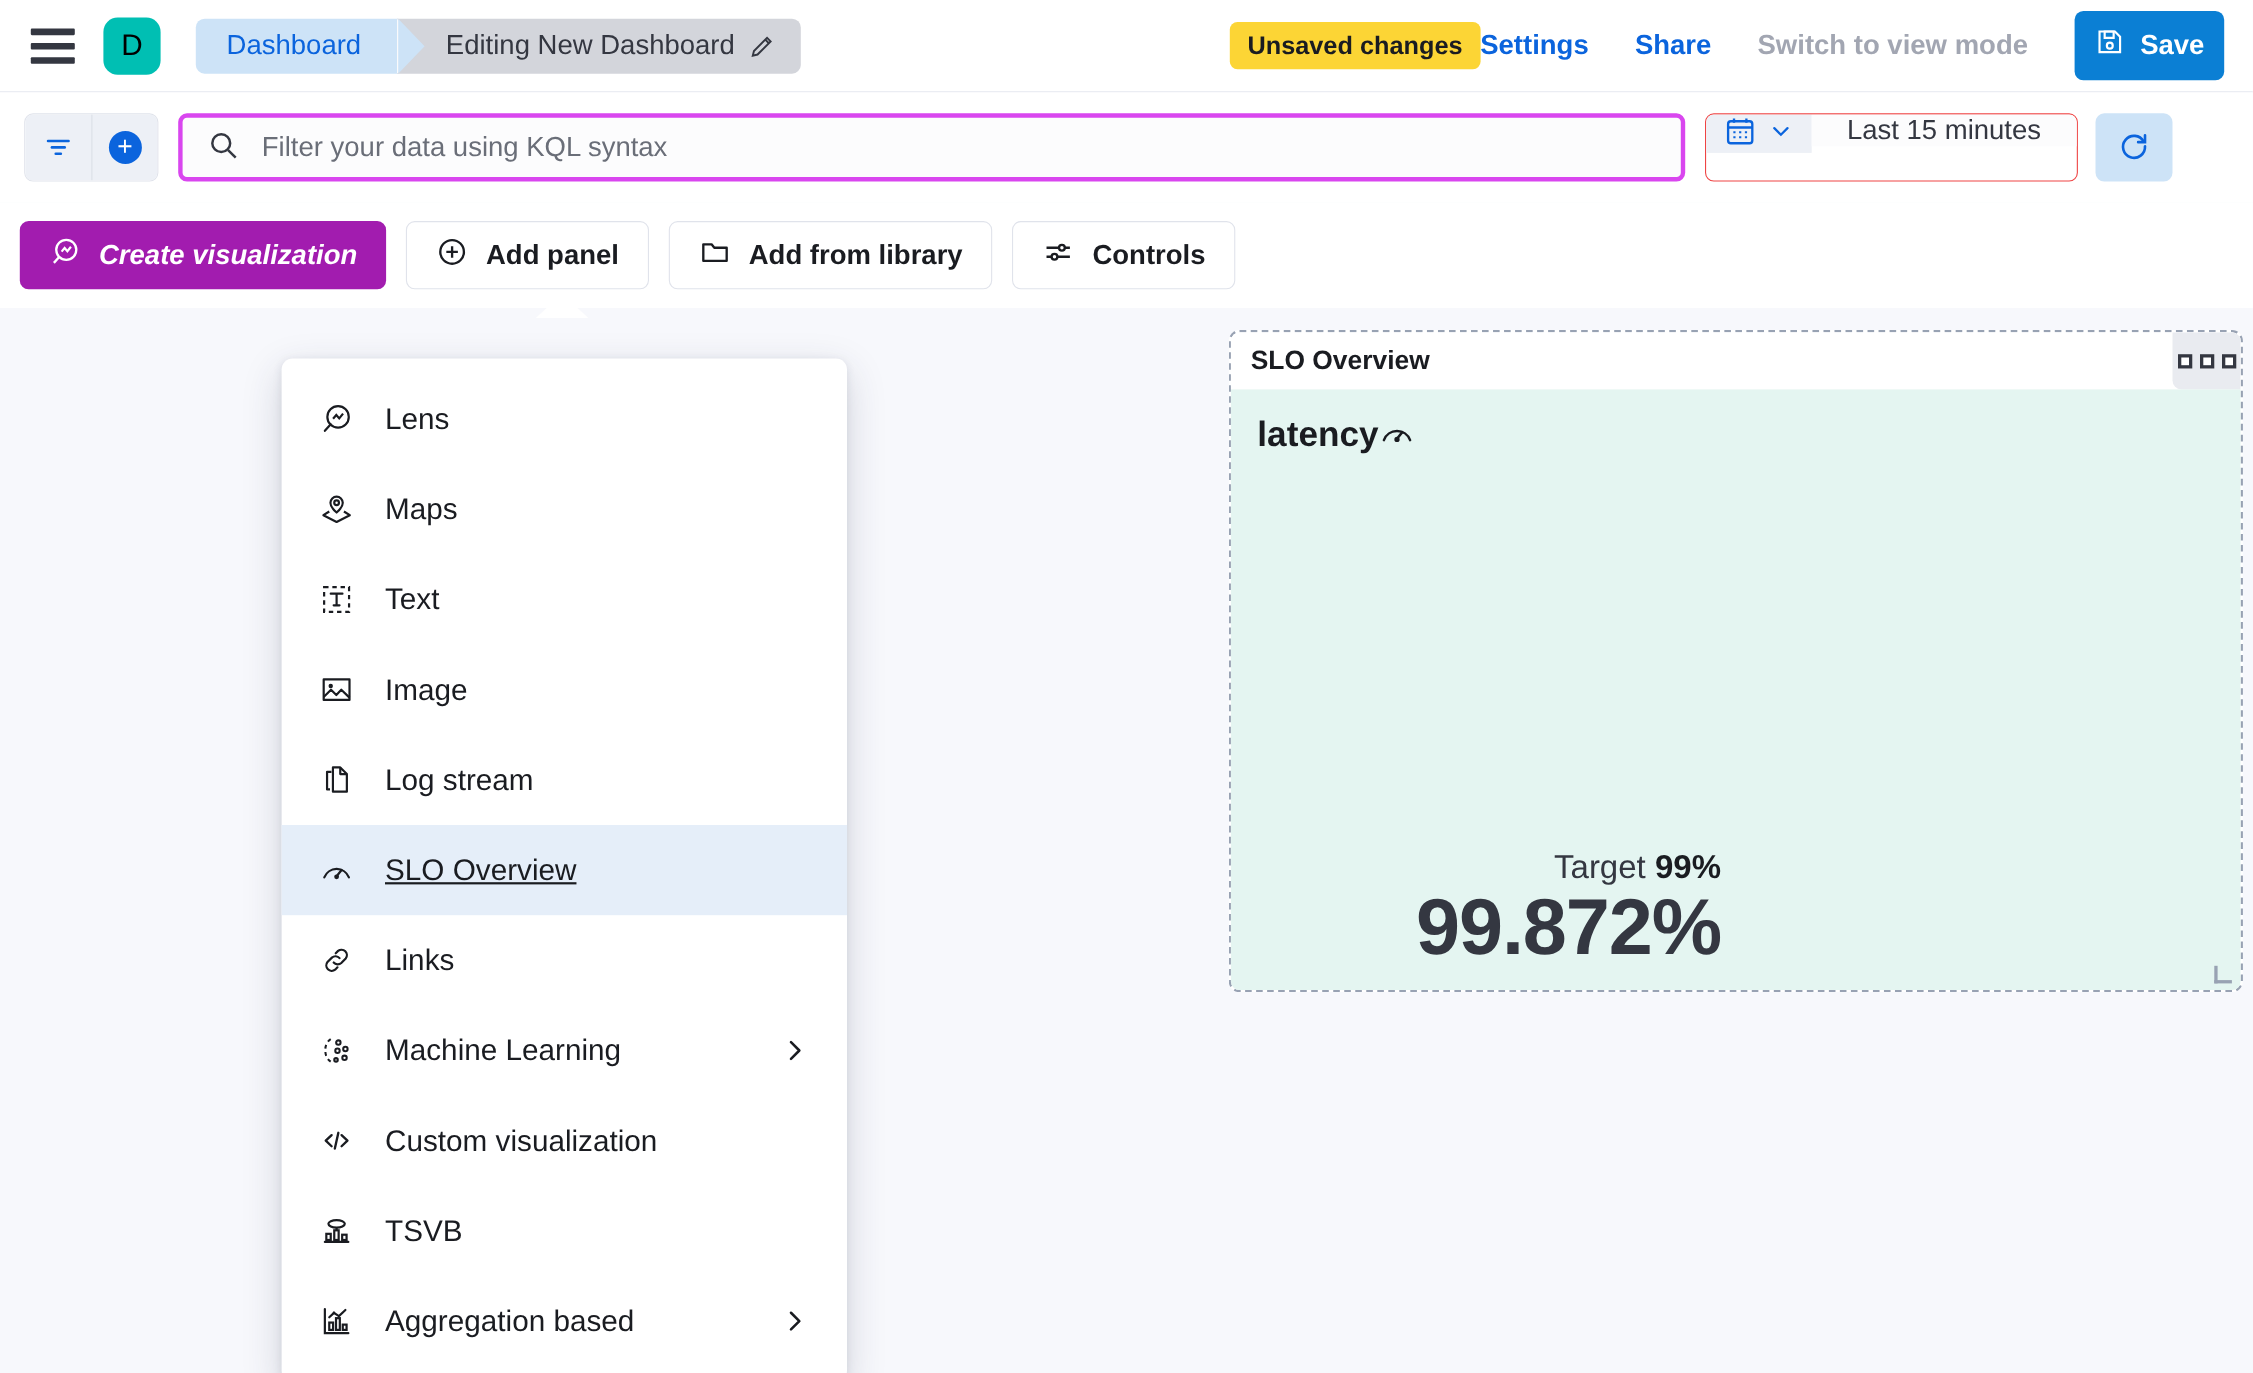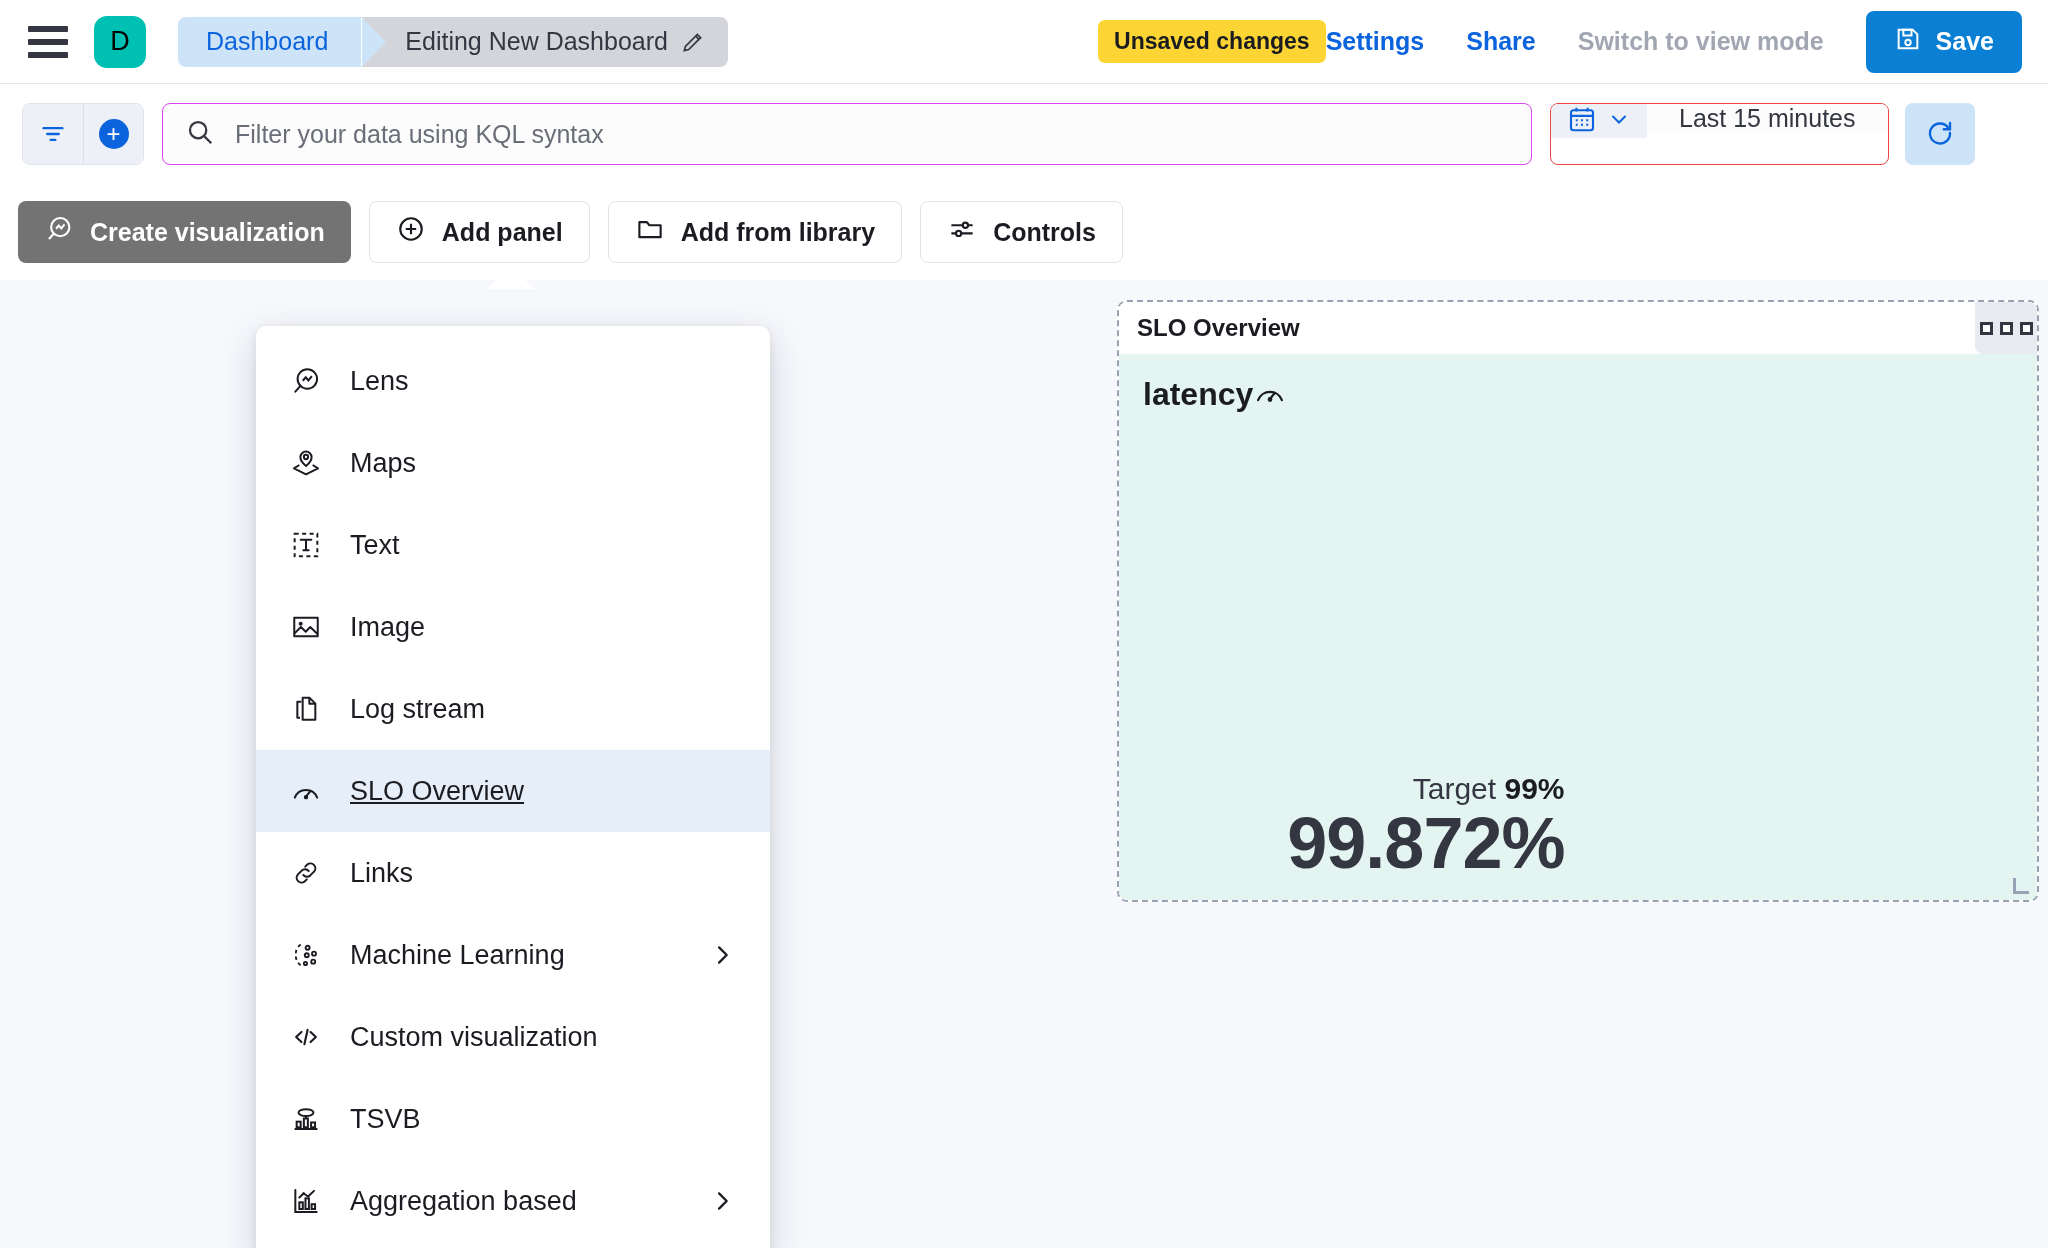--- a/index.html
+++ b/index.html
@@ -54,21 +54,21 @@
 
   .hdr-right { margin-left: auto; display: flex; align-items: center; gap: 0; padding-right: 26px; }
   .unsaved-badge {
     background: #FCD535; color: #1a1c21; font-size: 23px; font-weight: 700;
     padding: 8px 16px; border-radius: 7px; white-space:nowrap;
   }
   .hdr-link { font-size: 25px; color: #0B64DD; font-weight: 700; margin-right: 42px; white-space:nowrap; }
   .hdr-link.muted { color: #A2A6B2; }
   .save-btn {
     background: #0B7FD4; color:#fff; font-size: 25px; font-weight:700;
-    border-radius: 8px; padding: 14px 28px; display:flex; align-items:center; gap:14px;
+    border-radius: 8px; padding: 14px 18px; display:flex; align-items:center; gap:14px;
     border:none; cursor:pointer; white-space:nowrap;
   }
 
   
   .queryrow {
     position:absolute; top: 84px; left:0; width: 2048px; height: 100px;
     background: #FFFFFF; display:flex; align-items:center; padding: 0 22px;
   }
   .filter-group {
     display:flex; height: 62px; border-radius: 8px; overflow:hidden;
@@ -77,21 +77,21 @@
   .filter-btn {
     width: 60px; background:#EDF0F6; display:flex; align-items:center; justify-content:center;
     cursor:pointer;
   }
   .filter-btn + .filter-btn { border-left: 1px solid #DADEE7; }
   .plus-circle {
     width: 30px; height:30px; border-radius:50%; background:#0B64DD; color:#fff;
     display:flex;align-items:center;justify-content:center; font-size:24px; line-height:1; font-weight:400;
   }
   .kqlbar {
-    flex:1; margin-left:18px; height: 62px; background:#FCFCFD; border:1px solid #d946ef;
+    flex:1; margin-left:18px; height: 62px; background:#FCFCFD; border:4px solid #d946ef;
     border-radius: 8px; display:flex; align-items:center; padding: 0 22px; gap:20px;
     max-width: 1370px;
   }
   .kqlbar input {
     flex:1; border:none; outline:none; background:transparent;
     font-family:"Liberation Sans", sans-serif; font-size:25px; color:#343741;
   }
   .kqlbar input::placeholder { color:#6A6E78; }
 
   .daterange {
@@ -113,21 +113,21 @@
   
   .toolbar {
     position:absolute; top:184px; left:0; width:2048px; height: 96px;
     background:#FFFFFF; display:flex; align-items:center; padding: 0 18px; gap: 18px;
   }
   .tb-btn {
     height: 62px; border-radius:8px; display:flex; align-items:center; gap:16px;
     padding: 0 26px; font-size:25px; font-weight:700; cursor:pointer; white-space:nowrap;
     background:#FFFFFF; border:1px solid #E0E3EB; color:#1A1C21;
   }
-  .tb-btn.primary { background:#737373; color:#fff; border:none; }
+  .tb-btn.primary { background:#a21caf; color:#fff; border:none;font-style:italic; }
 
   
   .canvas {
     position:absolute; top:280px; left:0; width:2048px; height:968px;
     background:#F7F8FC;
   }
 
   
   .menu-arrow {
     position:absolute; left: 487px; top: 267px; width:0;height:0;

